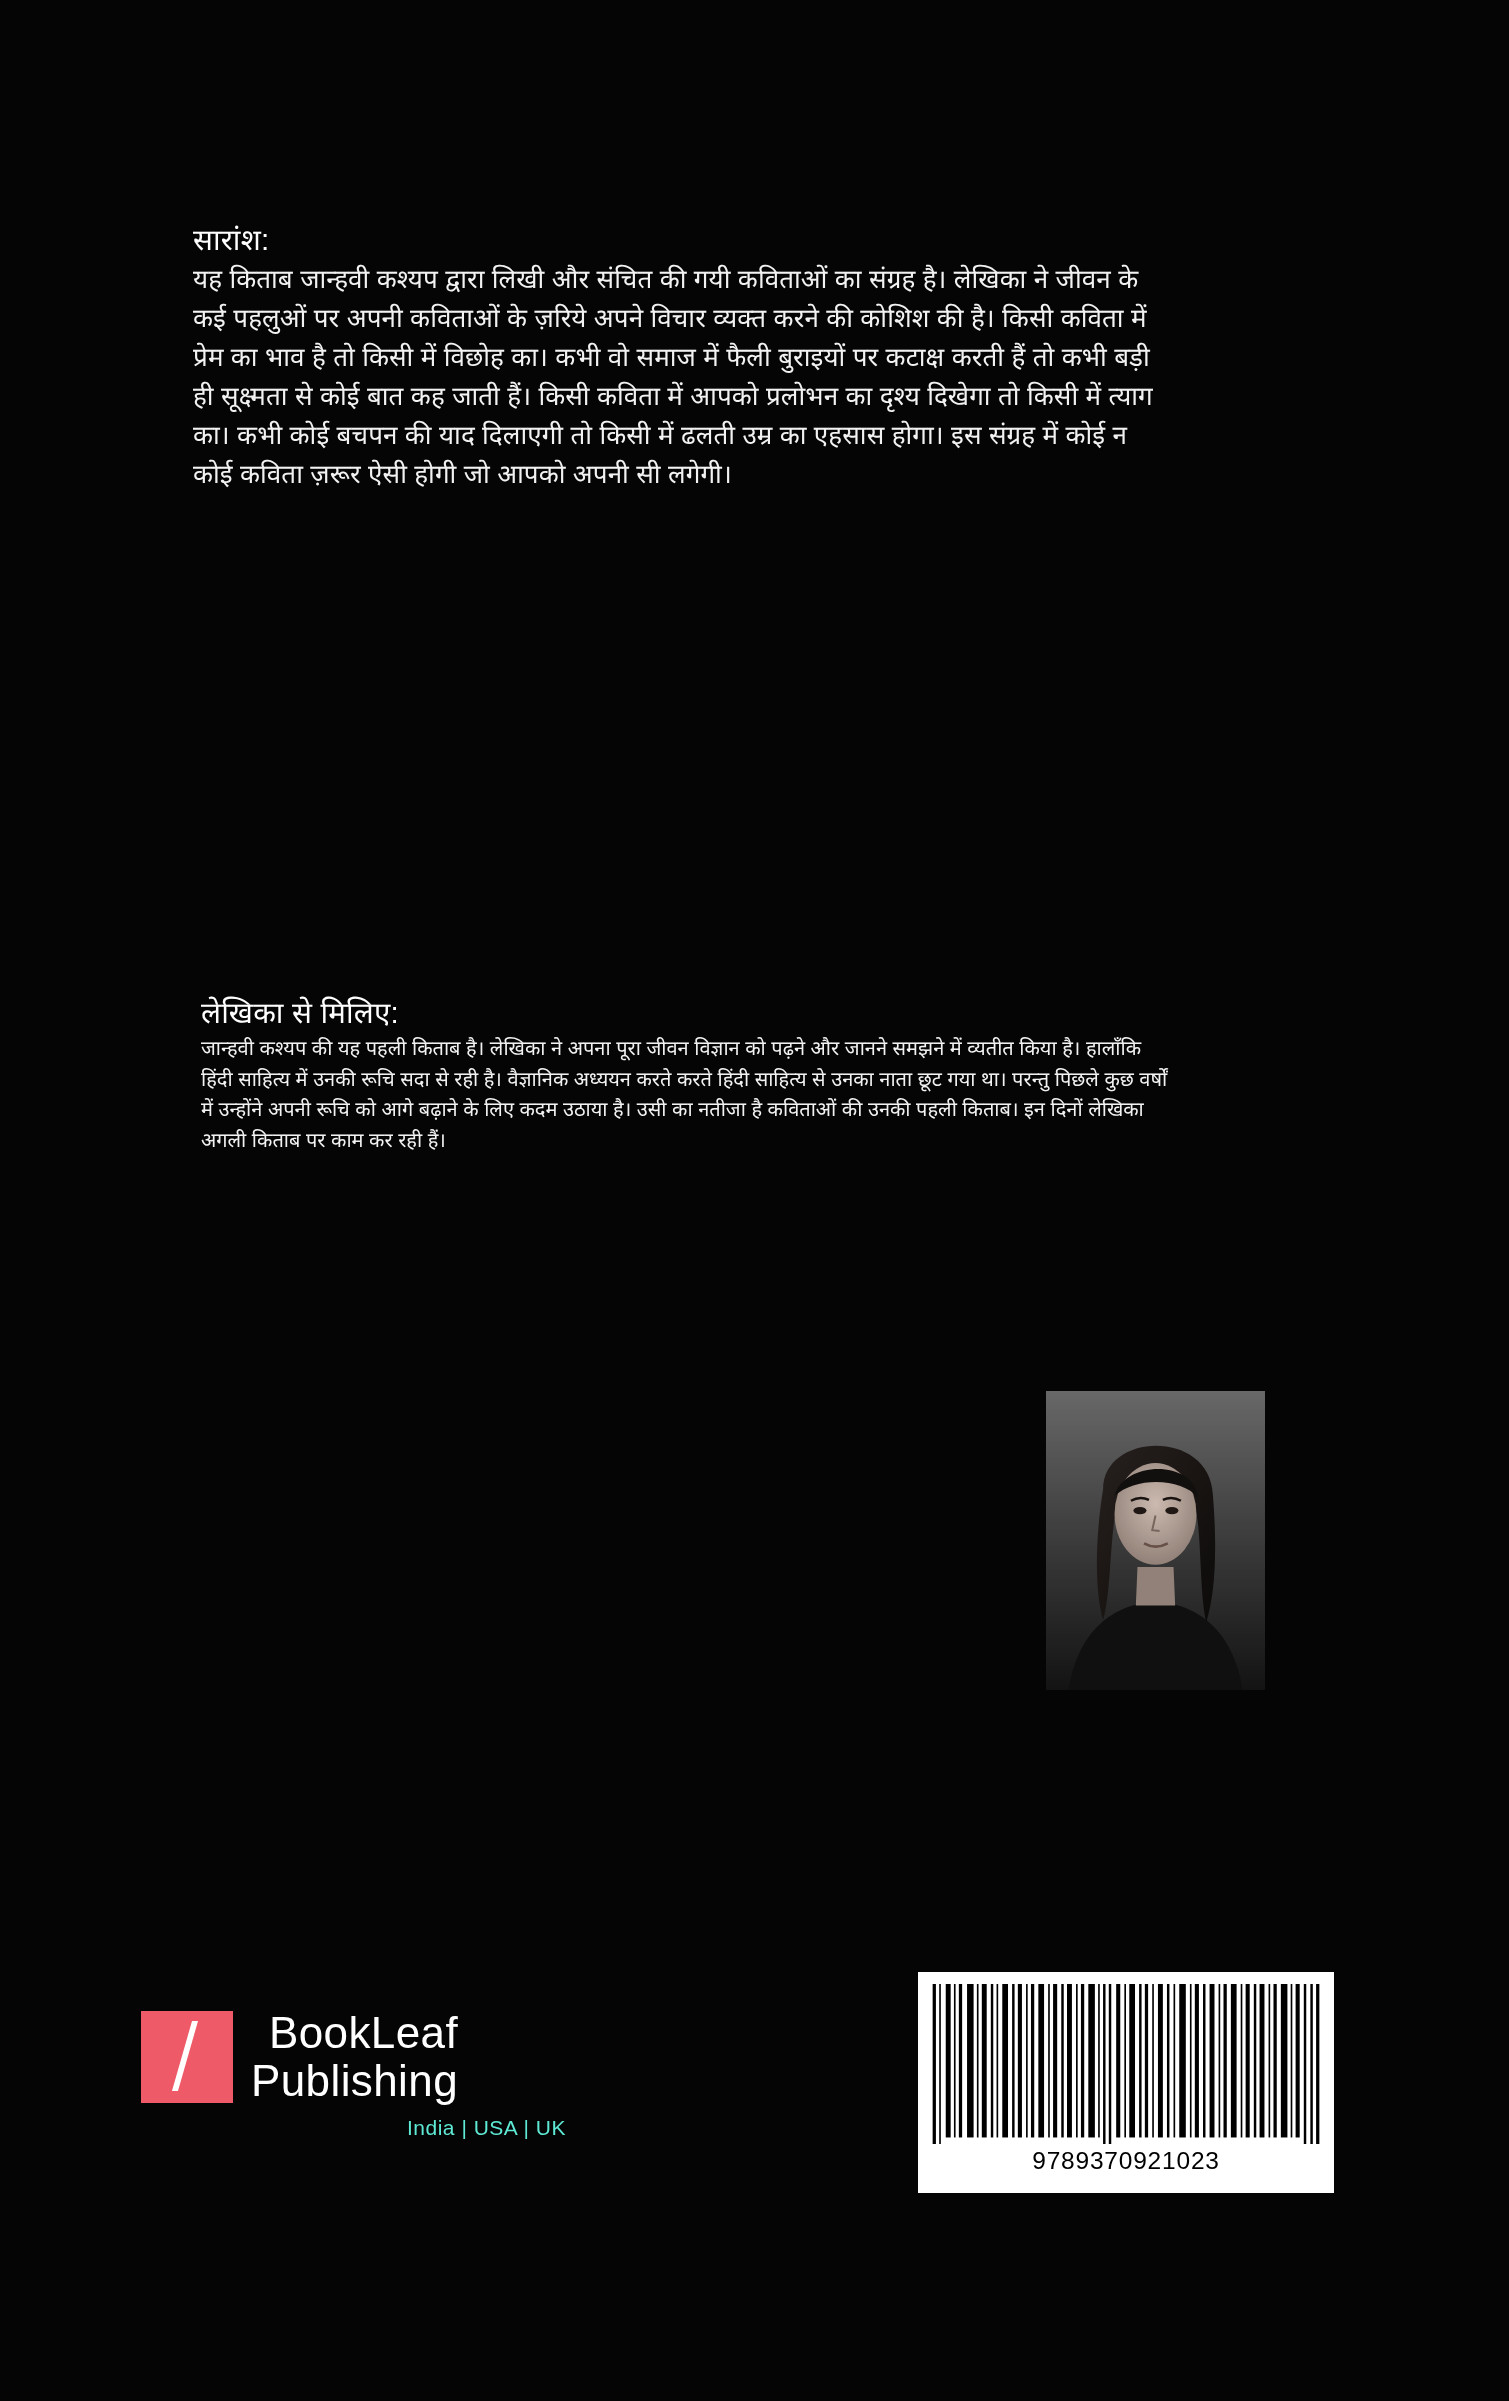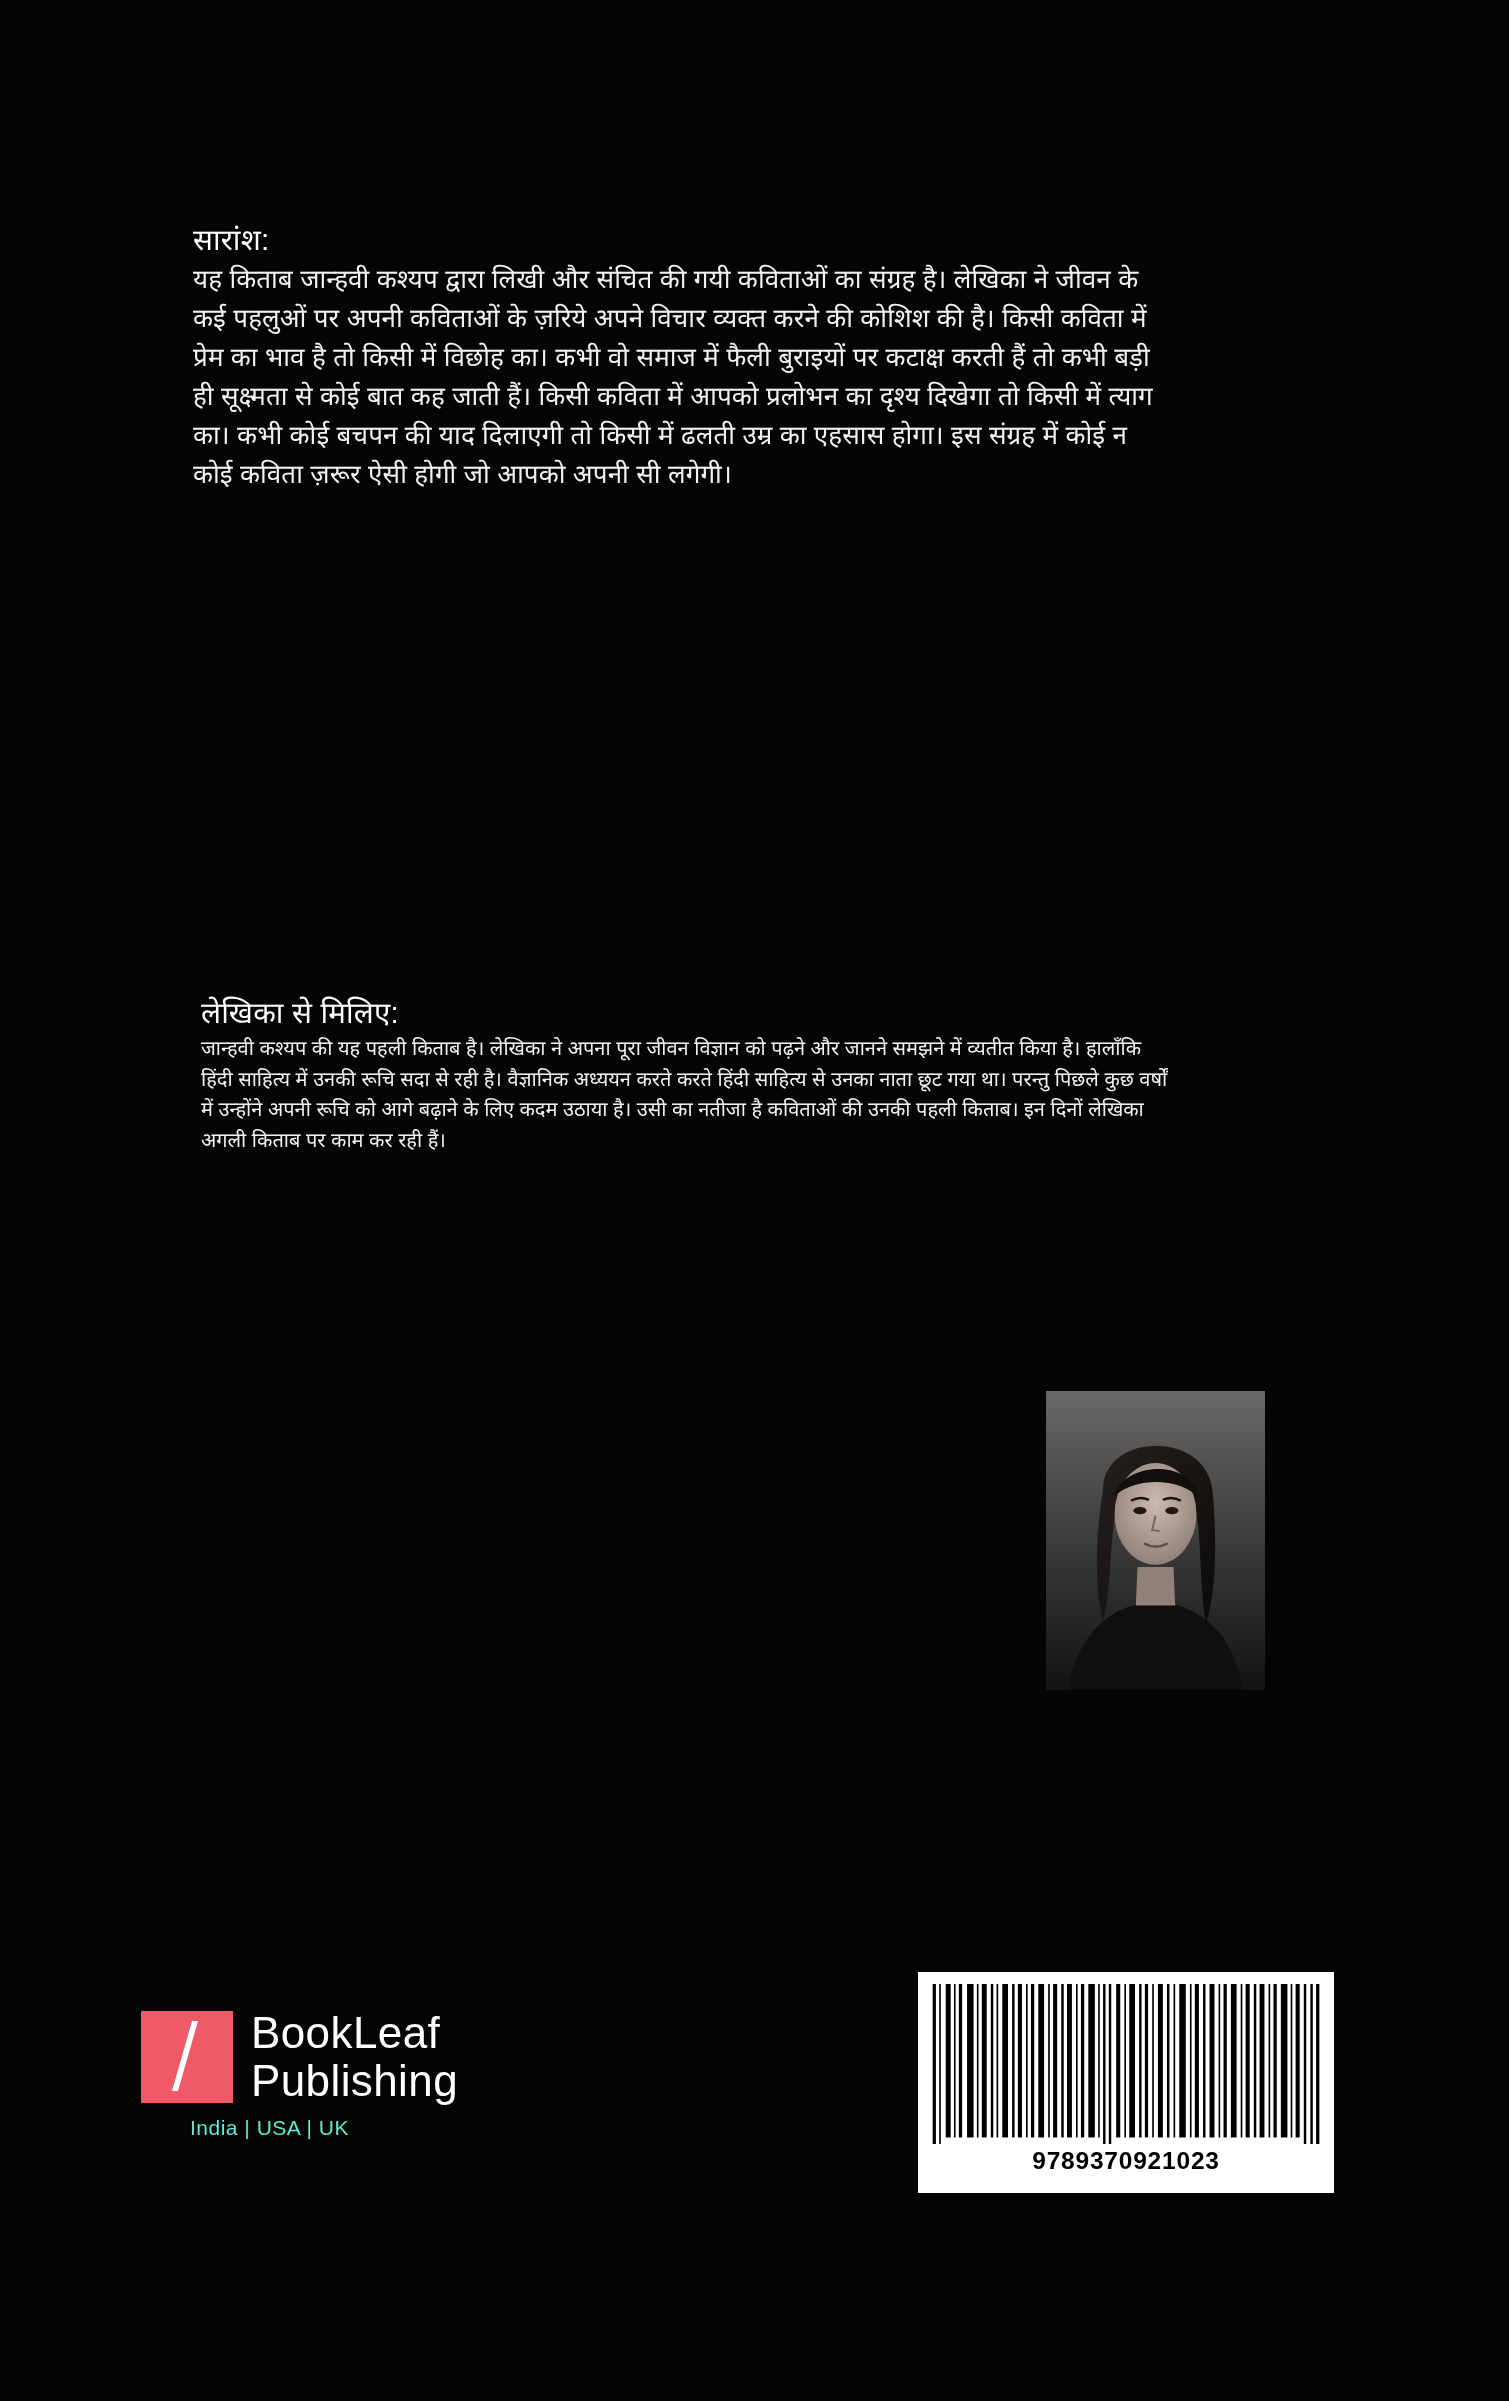--- a/index.html
+++ b/index.html
@@ -73,20 +73,21 @@
     background: #2b2b2b;
   }
   .photo-svg { display: block; width: 100%; height: 100%; }
 
   
   .publisher {
     position: absolute;
     left: 141px;
     top: 2009px;
     width: 425px;
+    text-align: right;
   }
   .pub-row {
     display: flex;
     align-items: center;
     gap: 18px;
   }
   .pub-mark {
     width: 92px;
     height: 92px;
     background: #ef5a68;
@@ -123,21 +124,20 @@
   
   .barcode-box {
     position: absolute;
     left: 918px;
     top: 1972px;
     width: 416px;
     height: 221px;
     background: #ffffff;
     box-sizing: border-box;
     padding: 11.5px 13px 6.5px 13px;
-    font-weight: bold;
   }
   .bars {
     width: 100%;
     height: 160px;
     display: block;
   }
   .isbn {
     text-align: center;
     font-family: "Liberation Sans", sans-serif;
     font-size: 24.5px;

